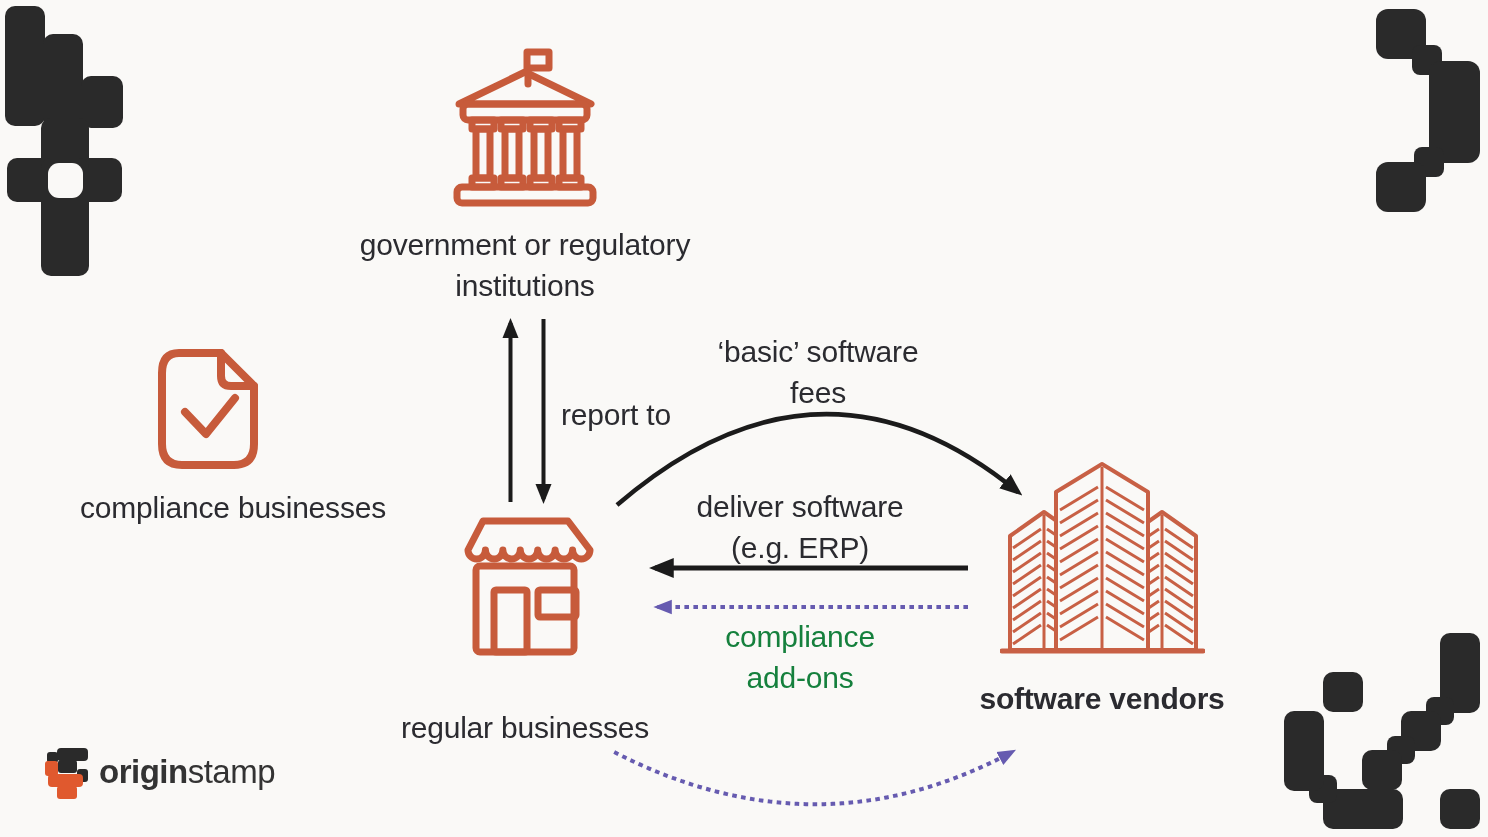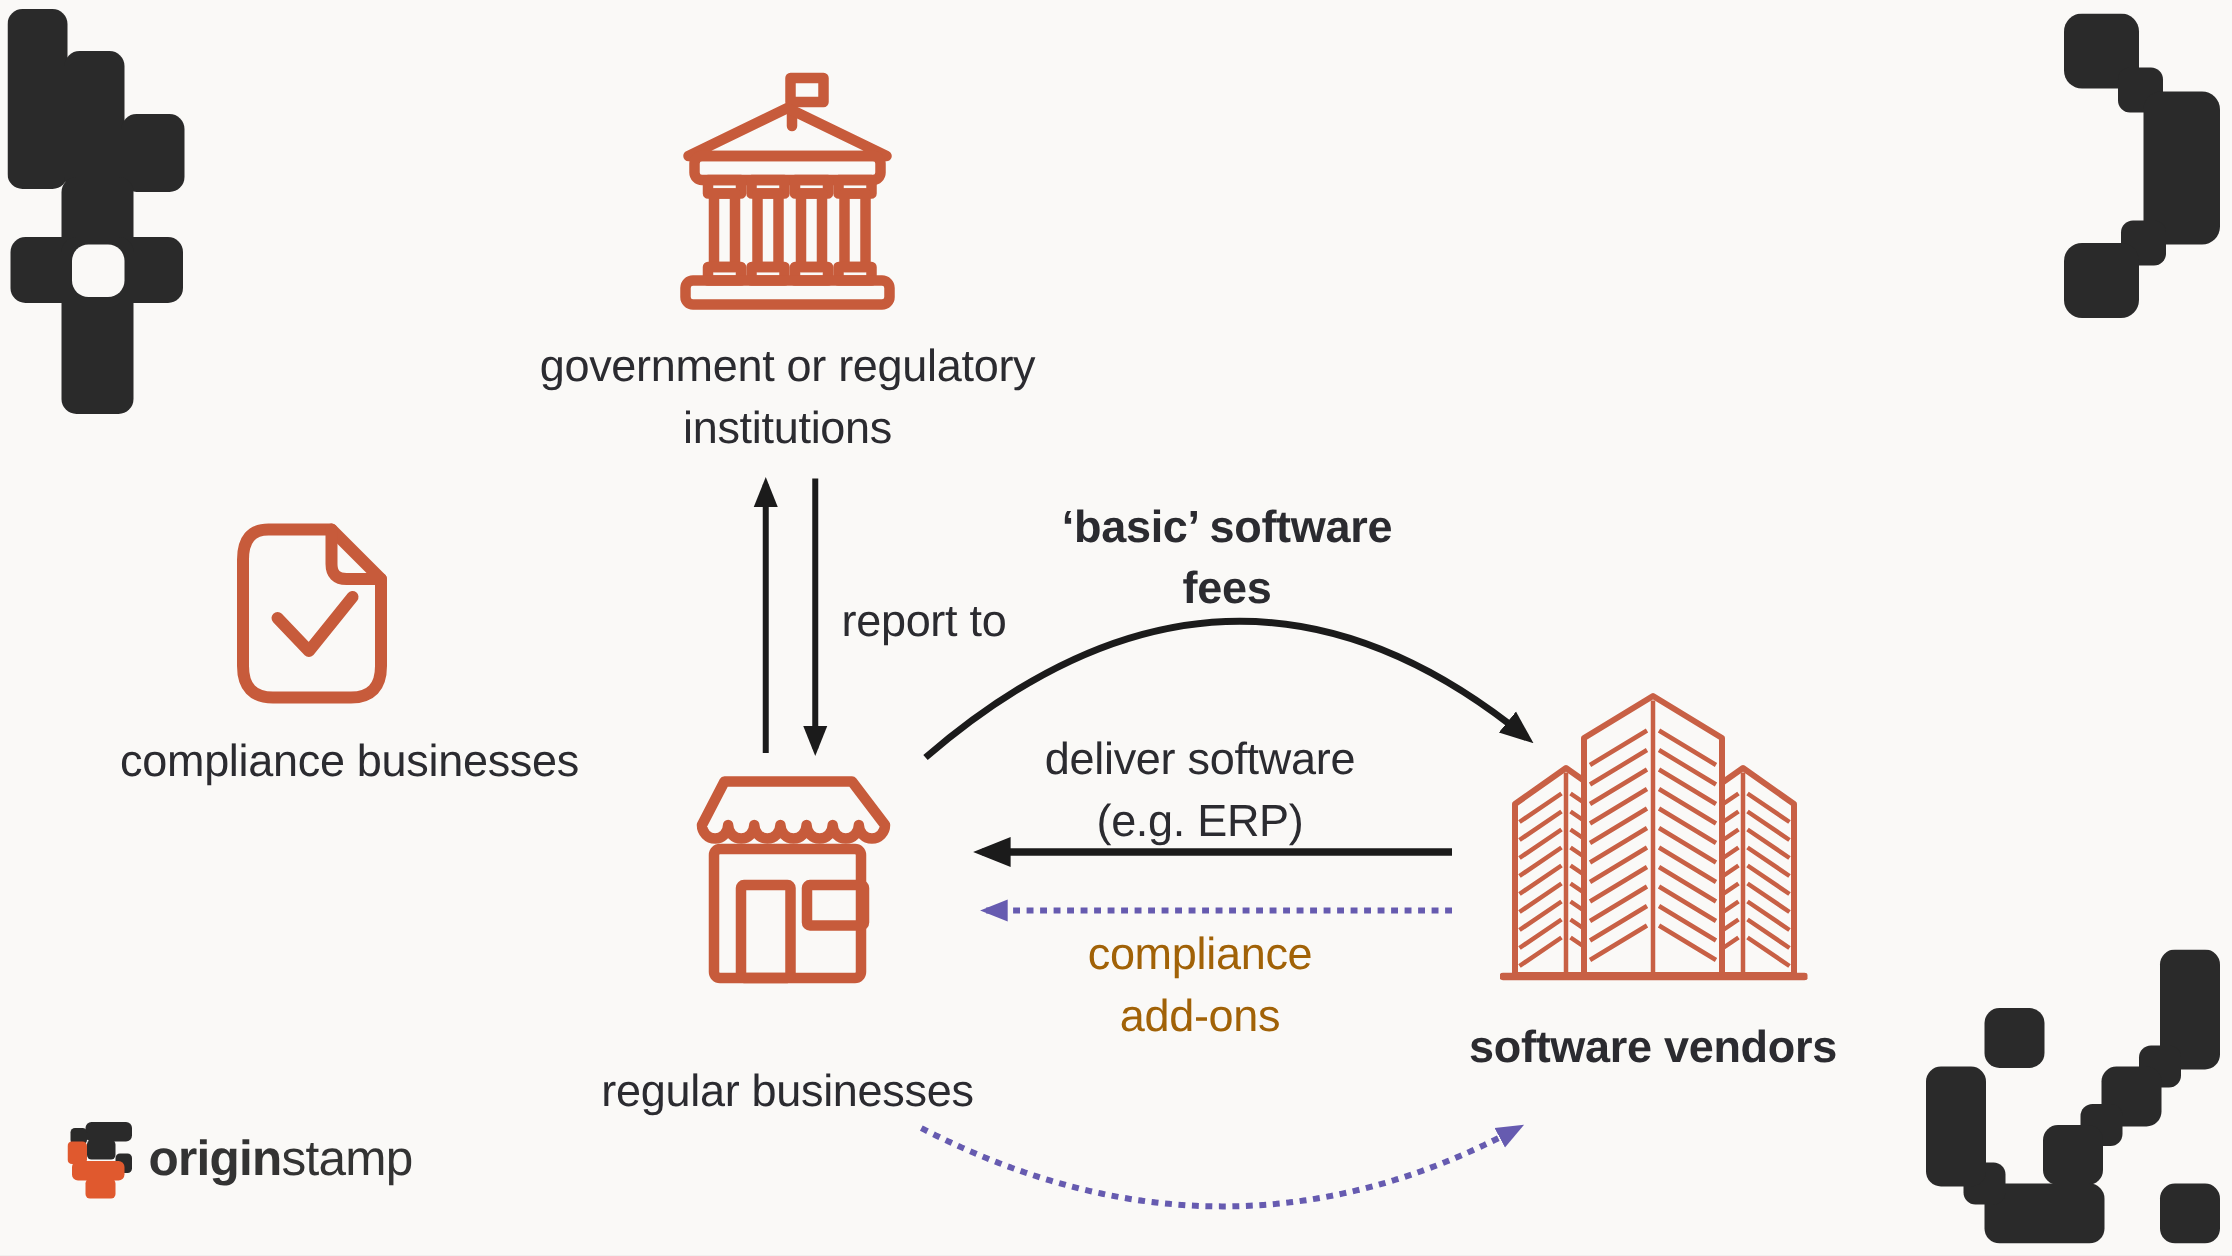--- a/index.html
+++ b/index.html
@@ -8,21 +8,21 @@
     background:#faf9f7;
     font-family:"Liberation Sans", sans-serif;
     color:#2b2b30;
   }
   .abs{position:absolute;}
   .label{
     font-size:30px;line-height:41px;text-align:center;
     color:#2b2b30;letter-spacing:-0.2px;white-space:nowrap;
   }
   .label.left{text-align:right;}
-  .purple{color:#a16207;}
+  .purple{color:#15803d;}
   svg{display:block;}
   .logo-row{display:flex;align-items:center;gap:10px;}
   .logo-text{font-size:33px;color:#333333;letter-spacing:-0.5px;}
   .logo-text b{font-weight:700;}
 </style>
 </head>
 <body>
 
 <div id="page">
 
@@ -146,21 +146,21 @@
       <path d="M102,7 V188"></path>
       <path d="M60,50 L98,27 M60,63 L98,40 M60,76 L98,53 M60,89 L98,66 M60,102 L98,79 M60,115 L98,92 M60,128 L98,105 M60,141 L98,118 M60,154 L98,131 M60,167 L98,144 M60,180 L98,157"></path>
       <path d="M106,27 L144,50 M106,40 L144,63 M106,53 L144,76 M106,66 L144,89 M106,79 L144,102 M106,92 L144,115 M106,105 L144,128 M106,118 L144,141 M106,131 L144,154 M106,144 L144,167 M106,157 L144,180"></path>
     </g>
     <path d="M2,191 H203" stroke="#c86045" stroke-width="5" stroke-linecap="round"></path>
   </svg>
   <div class="abs label" style="left:952px;top:678px;width:300px;font-weight:bold;">software vendors</div>
 
   <div class="abs label left" style="left:561px;top:394px;">report to</div>
 
-  <div class="abs label" style="left:668px;top:331px;width:300px;font-weight:bold;">
+  <div class="abs label" style="left:668px;top:331px;width:300px;">
     <div>‘basic’ software</div>
     <div>fees</div>
   </div>
 
   <div class="abs label" style="left:650px;top:486px;width:300px;">
     <div>deliver software</div>
     <div>(e.g. ERP)</div>
   </div>
 
   <div class="abs label purple" style="left:650px;top:616px;width:300px;">

